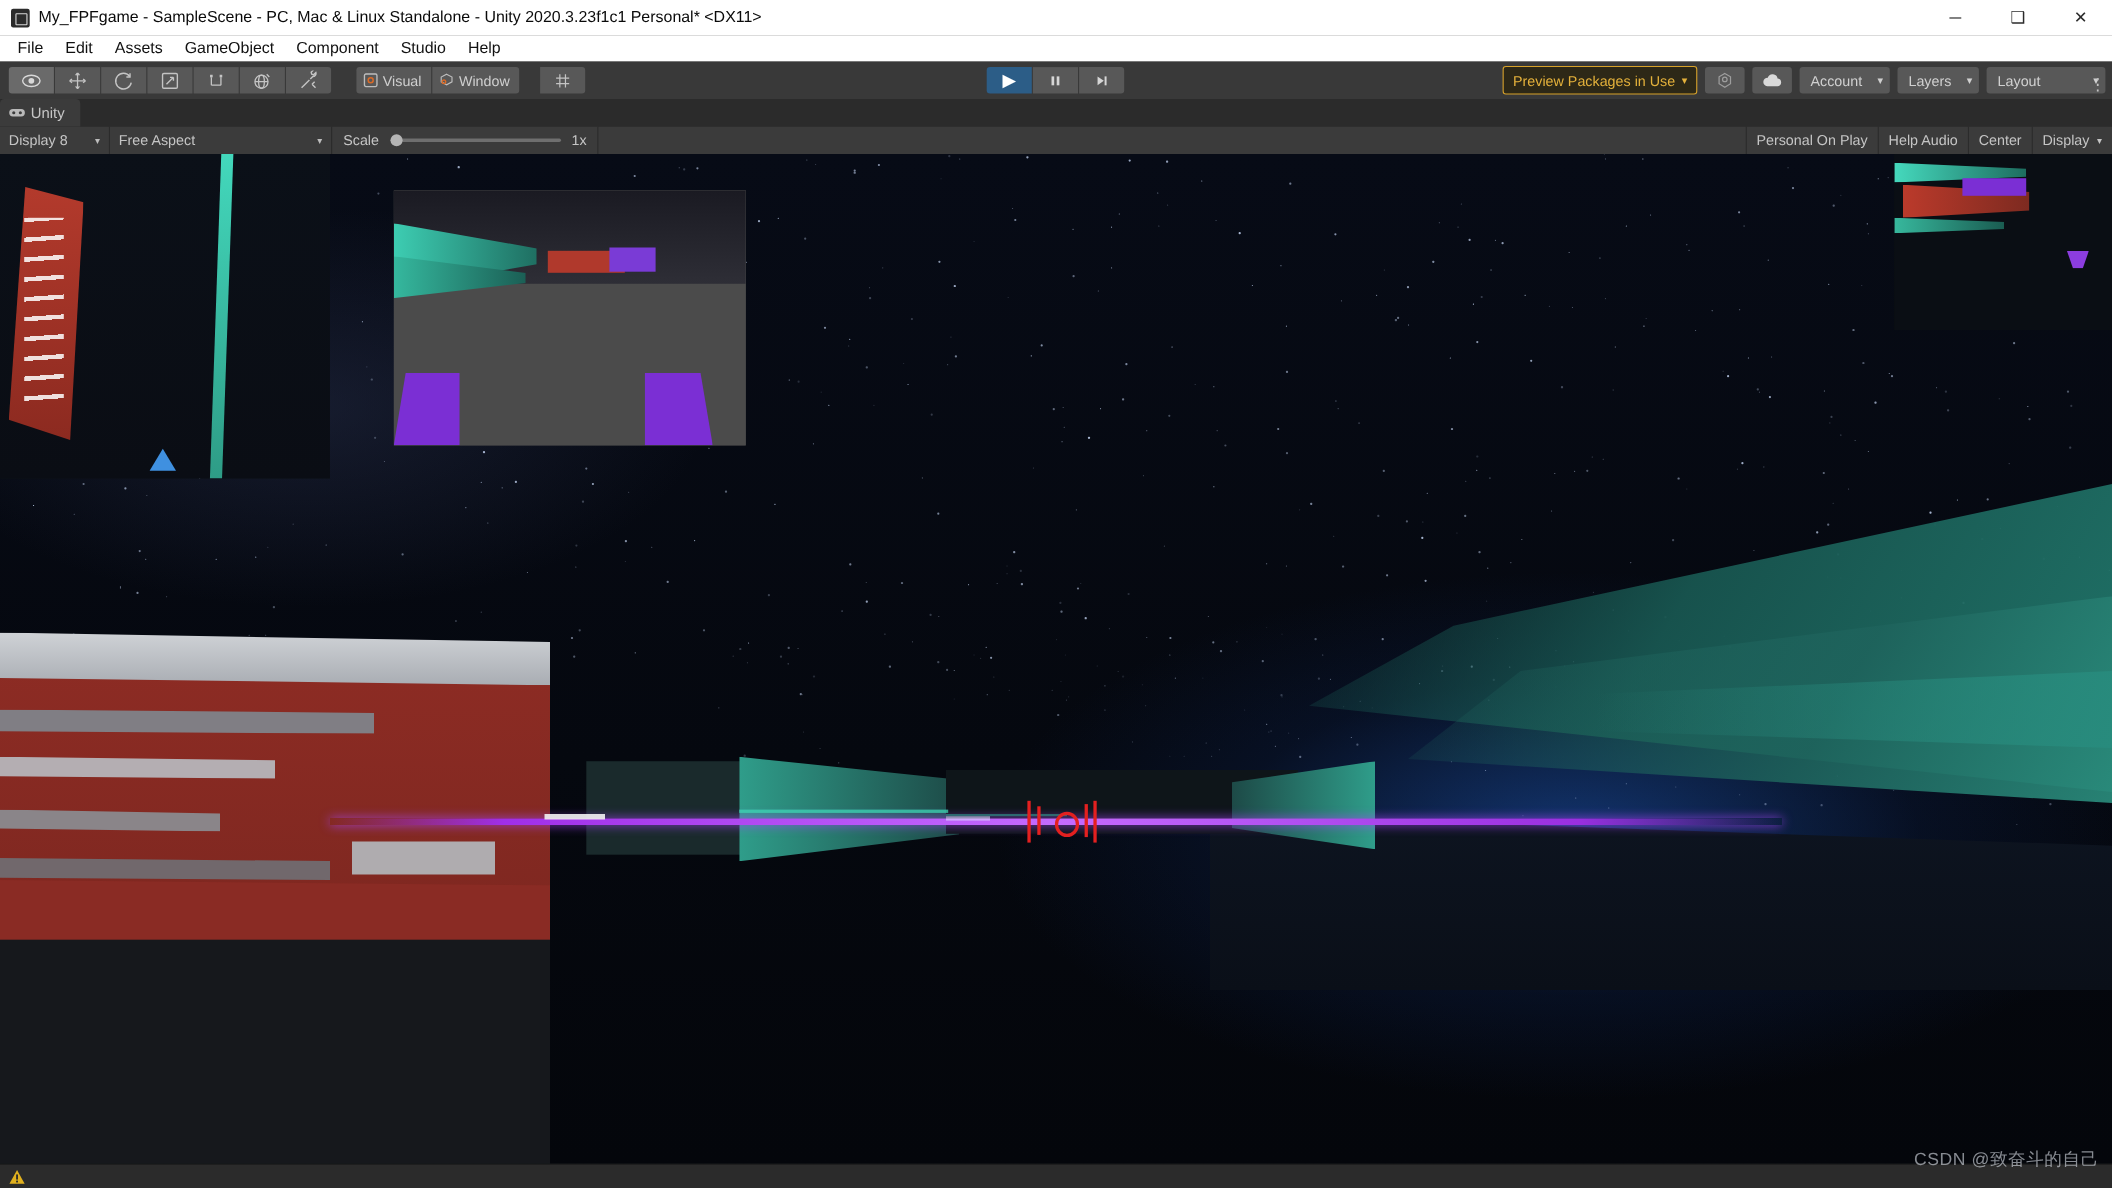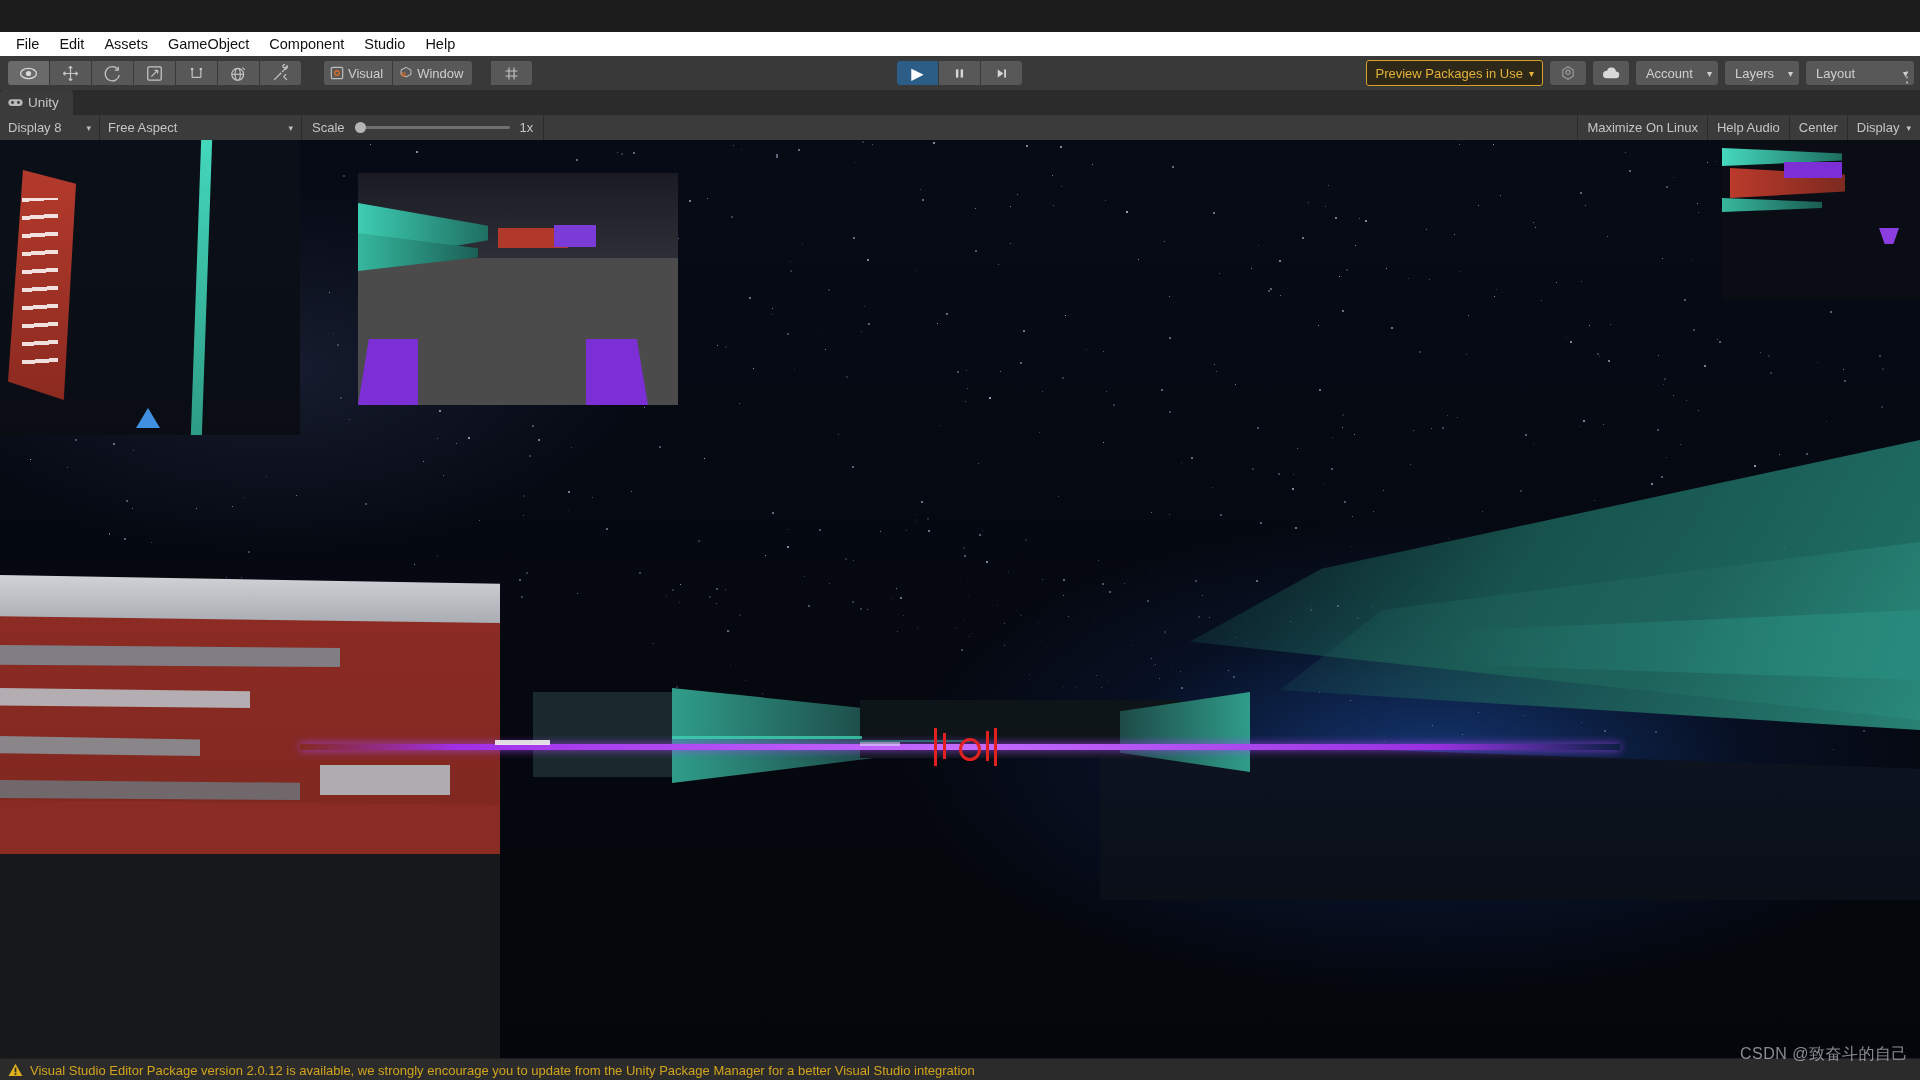--- a/index.html
+++ b/index.html
@@ -185,20 +185,29 @@
   }
   .cursor {
     position: absolute; left: 1797px; top: 1056px; width: 0; height: 0;
   }
 </style>
 </head>
 <body>
 
 <div id="app">
 
+  <div class="titlebar">
+    <div class="title-icon"></div>
+    <div class="title-text">My_FPFgame - SampleScene - PC, Mac &amp; Linux Standalone - Unity 2020.3.23f1c1 Personal* &lt;DX11&gt;</div>
+    <div class="win-controls">
+      <div class="win-btn">─</div>
+      <div class="win-btn">❑</div>
+      <div class="win-btn close">✕</div>
+    </div>
+  </div>
 
   <div class="menubar">
     <div class="menu-item">File</div>
     <div class="menu-item">Edit</div>
     <div class="menu-item">Assets</div>
     <div class="menu-item">GameObject</div>
     <div class="menu-item">Component</div>
     <div class="menu-item">Studio</div>
     <div class="menu-item">Help</div>
   </div>
@@ -350,21 +359,21 @@
     <div class="gb-scale">
       <span>Scale</span>
       <div class="slider">
         <div class="track"></div>
         <div class="knob"></div>
       </div>
       <span>1x</span>
     </div>
 
     <div class="gb-right">
-      <div class="gb-btn bordered">Maximize On Linux</div>
+      <div class="gb-btn bordered">Personal On Play</div>
       <div class="gb-btn bordered">Help Audio</div>
       <div class="gb-btn bordered">Center</div>
       <div class="gb-btn bordered">
         <span>Display</span>
         <span class="caret">▾</span>
       </div>
     </div>
   </div>
 
   <div class="gameview">
@@ -1061,21 +1070,20 @@
       <span class="bar" style="left:62px; top:0px; height:38px;"></span>
     </div>
   </div>
 
   <div class="statusbar">
     <svg width="15" height="14" viewBox="0 0 16 15">
       <path d="M8 0.8L15.4 14H0.6z" fill="#e0b01e"></path>
       <rect x="7.1" y="5" width="1.8" height="5" fill="#2b2b2b"></rect>
       <rect x="7.1" y="11" width="1.8" height="1.8" fill="#2b2b2b"></rect>
     </svg>
-    <span class="status-text">Visual Studio Editor Package version 2.0.12 is available, we strongly encourage you to update from the Unity Package Manager for a better Visual Studio integration</span>
   </div>
 
   <div class="watermark">CSDN @致奋斗的自己</div>
 
   <svg class="cursor" width="24" height="30" viewBox="0 0 24 30" style="position:absolute; left:1788px; top:1050px;">
     <path d="M2 1l0 20 5-5 3.5 8 3.5-1.6-3.4-7.7 7 0z" fill="#e8e8e8" stroke="#555" stroke-width="1"></path>
   </svg>
 
 </div>
 

